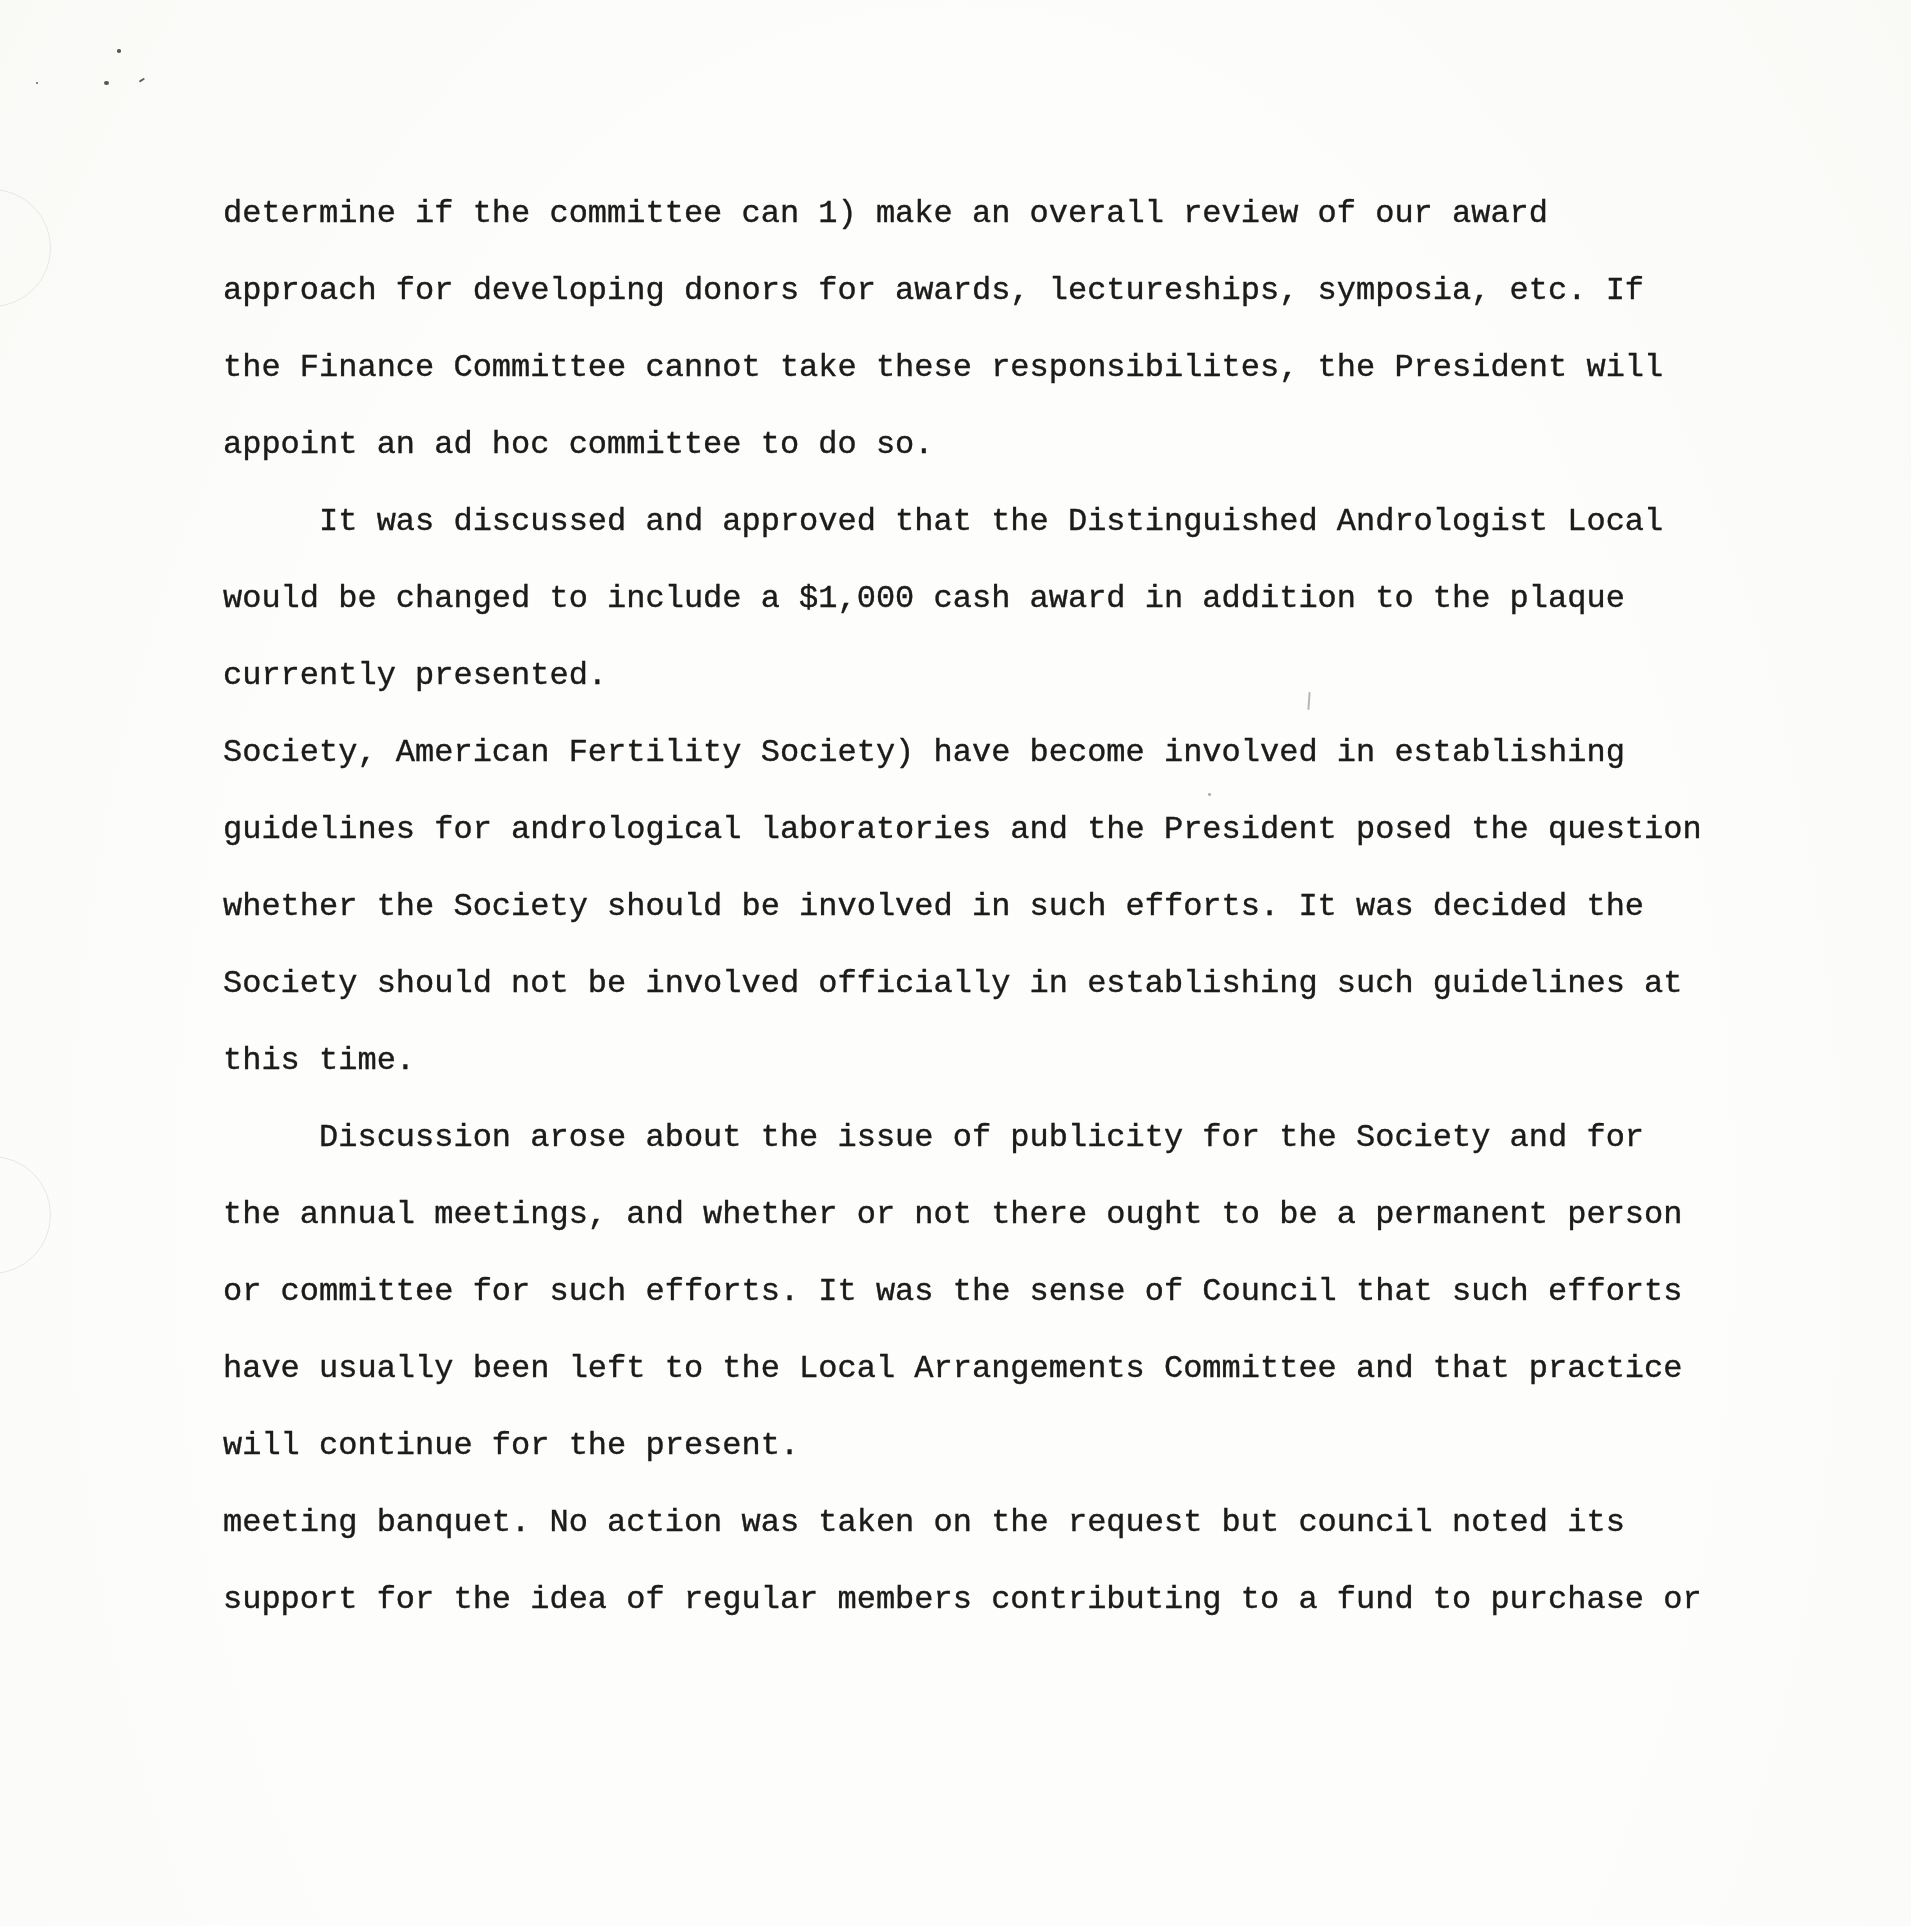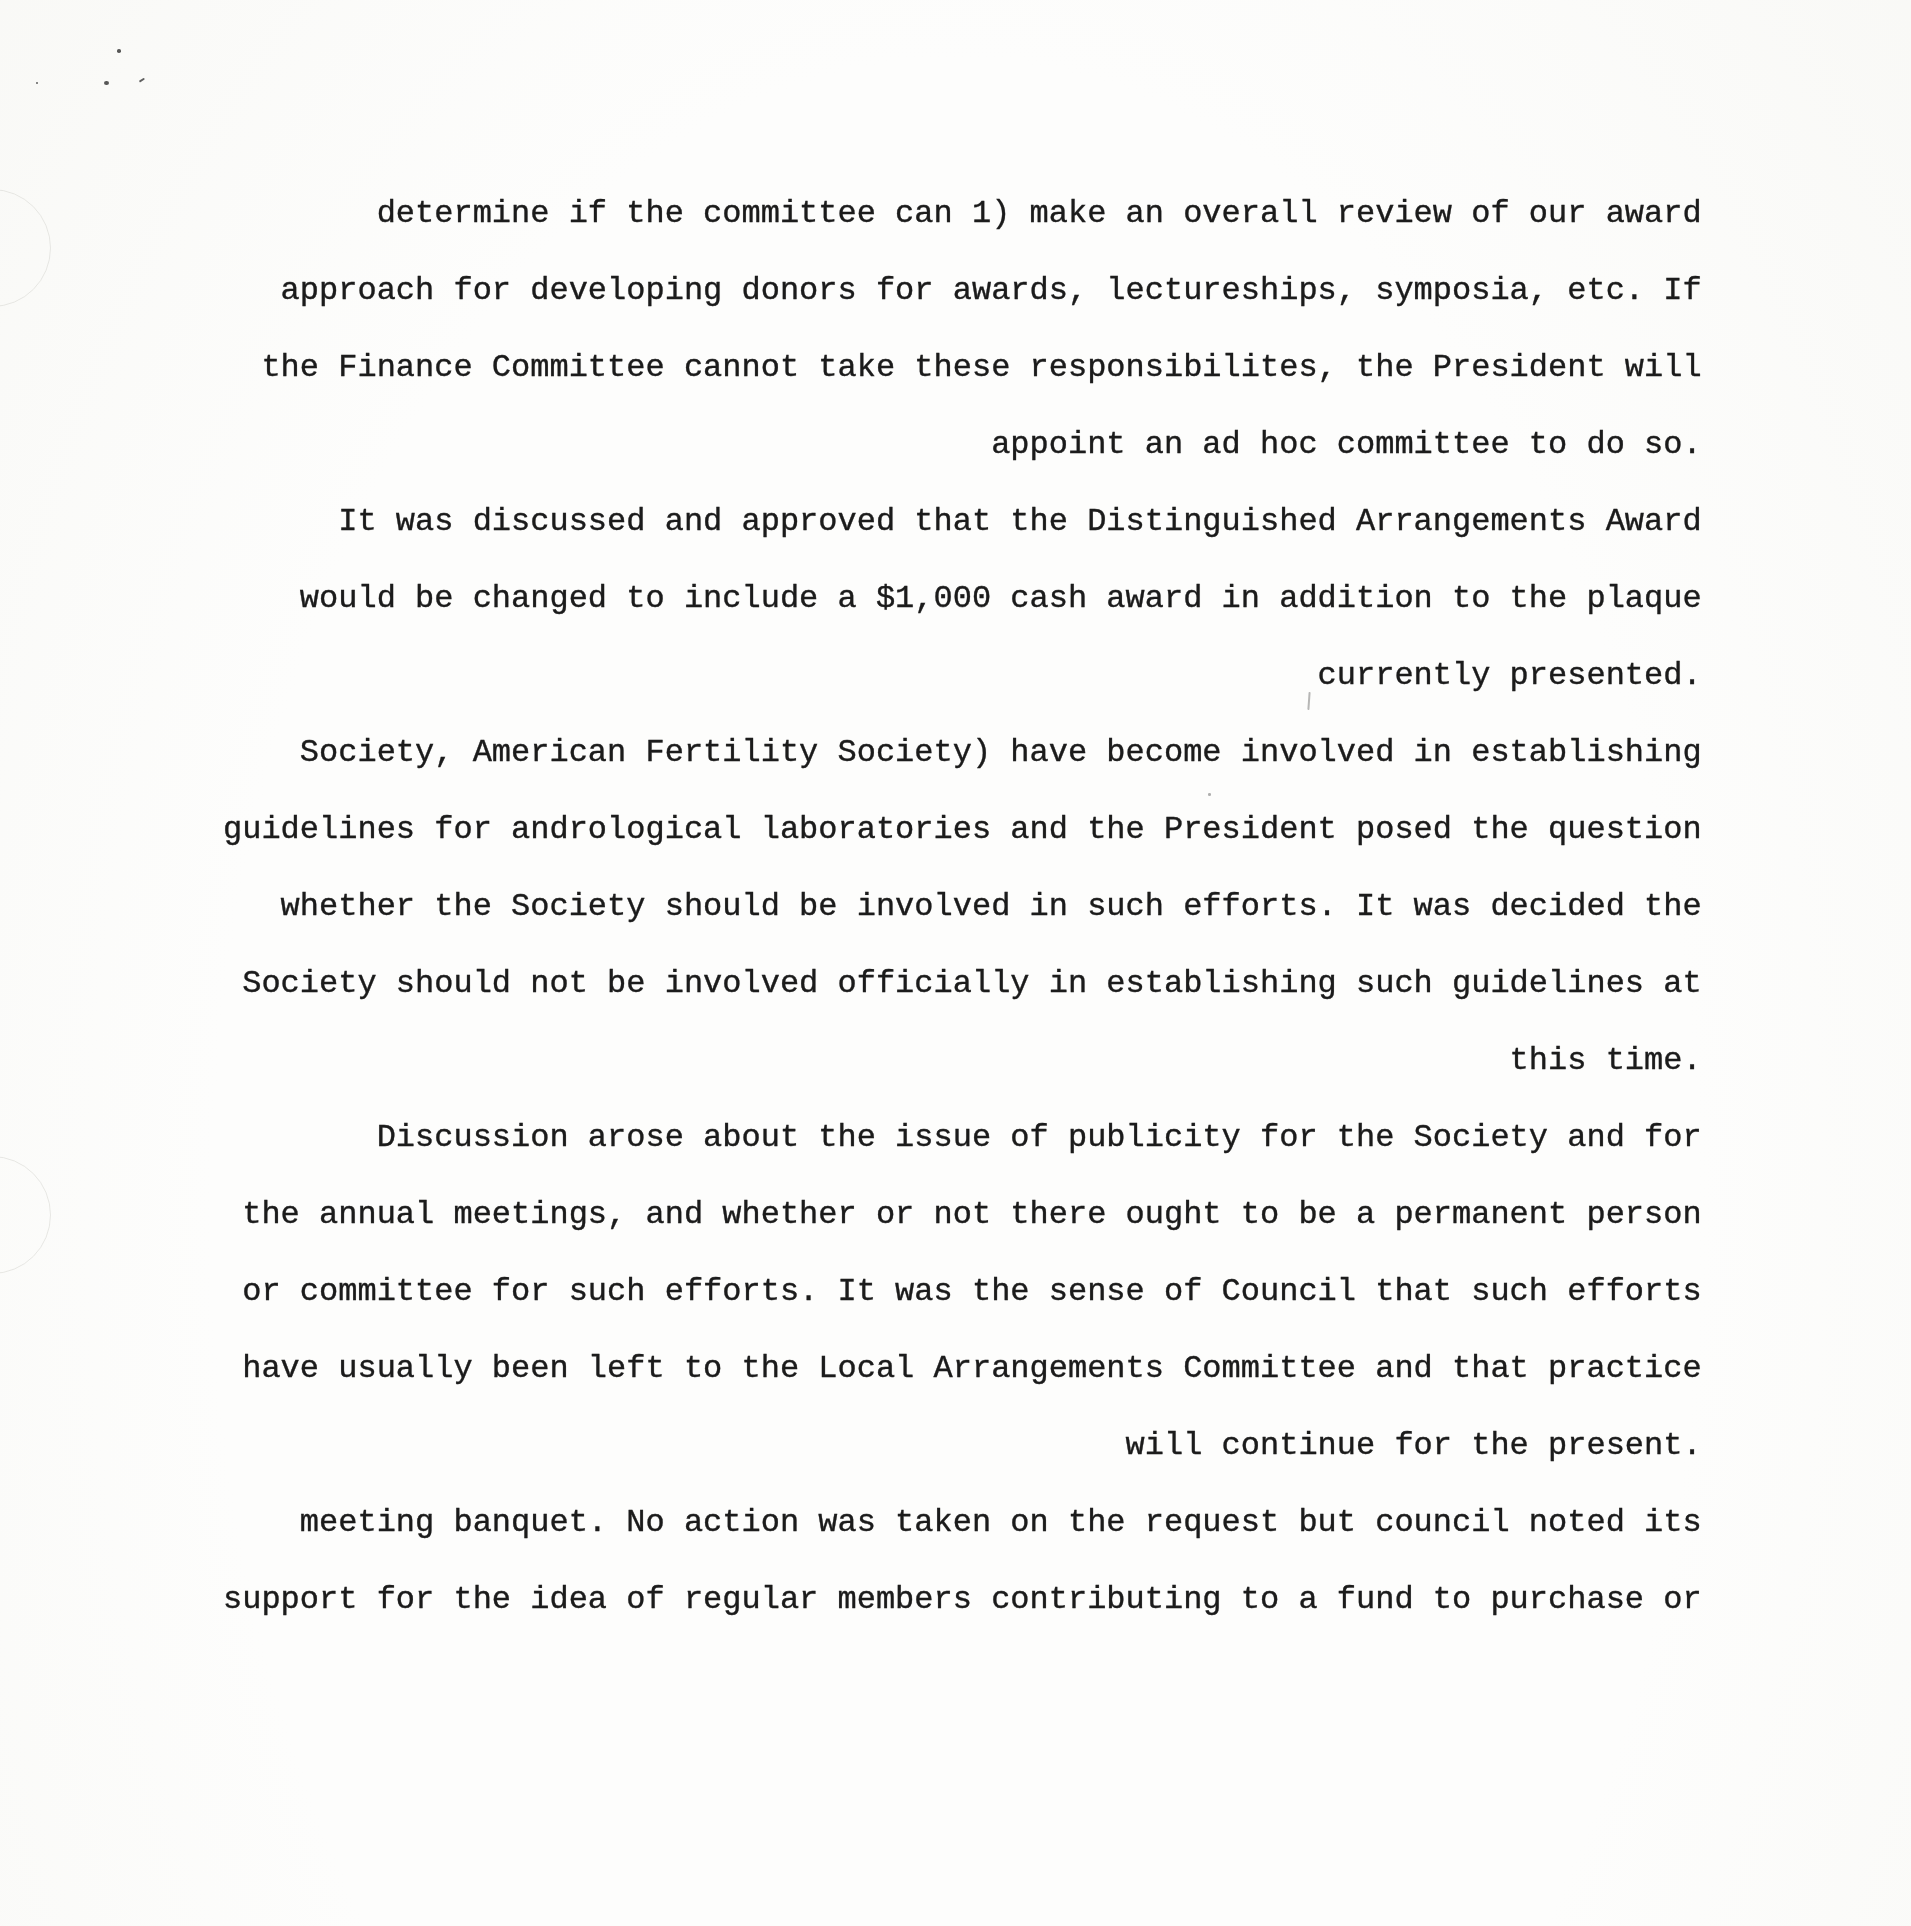--- a/index.html
+++ b/index.html
@@ -21,21 +21,20 @@
     top: 175px;
     font-size: 32px;
     line-height: 77px;
     color: #1b1b1b;
     -webkit-text-stroke: 0.3px #222;
     text-shadow: 0 0 0.8px rgba(25,25,25,0.35);
   }
   .doc-line {
     white-space: pre;
     height: 77px;
-    text-align: right;
   }
   
   .binder-arc {
     position: absolute;
     width: 116px;
     height: 116px;
     border-radius: 50%;
     border: 1.5px solid #dcdcd7;
     opacity: 0.65;
     left: -67px;
@@ -76,21 +75,21 @@
   <div class="speck speck-c"></div>
   <div class="speck speck-d"></div>
   <div class="speck speck-e"></div>
   <div class="stray-tick"></div>
 
   <div class="text-block">
       <div class="doc-line">determine if the committee can 1) make an overall review of our award</div>
       <div class="doc-line">approach for developing donors for awards, lectureships, symposia, etc. If</div>
       <div class="doc-line">the Finance Committee cannot take these responsibilites, the President will</div>
       <div class="doc-line">appoint an ad hoc committee to do so.</div>
-      <div class="doc-line">     It was discussed and approved that the Distinguished Arrangements Award</div>
+      <div class="doc-line">     It was discussed and approved that the Distinguished Andrologist Local</div>
       <div class="doc-line">would be changed to include a $1,000 cash award in addition to the plaque</div>
       <div class="doc-line">currently presented.</div>
       <div class="doc-line">Society, American Fertility Society) have become involved in establishing</div>
       <div class="doc-line">guidelines for andrological laboratories and the President posed the question</div>
       <div class="doc-line">whether the Society should be involved in such efforts. It was decided the</div>
       <div class="doc-line">Society should not be involved officially in establishing such guidelines at</div>
       <div class="doc-line">this time.</div>
       <div class="doc-line">     Discussion arose about the issue of publicity for the Society and for</div>
       <div class="doc-line">the annual meetings, and whether or not there ought to be a permanent person</div>
       <div class="doc-line">or committee for such efforts. It was the sense of Council that such efforts</div>

